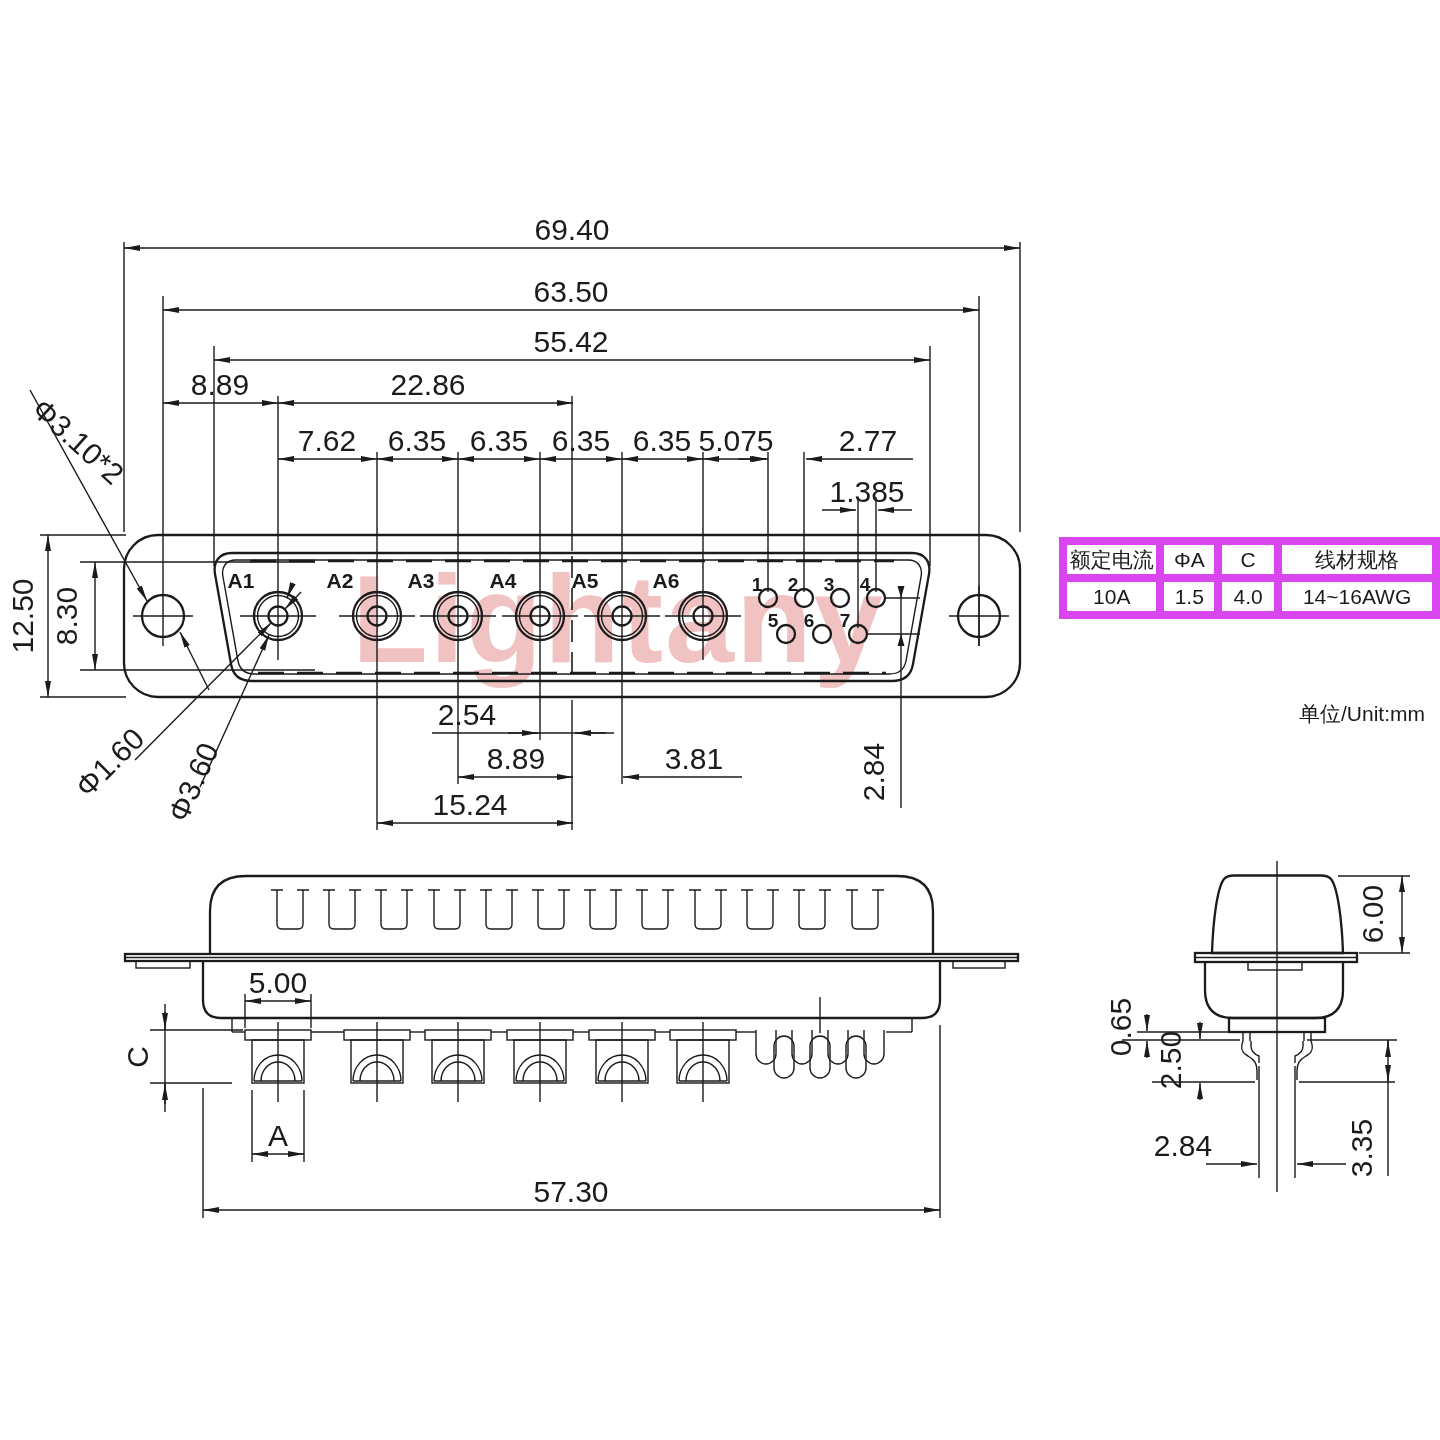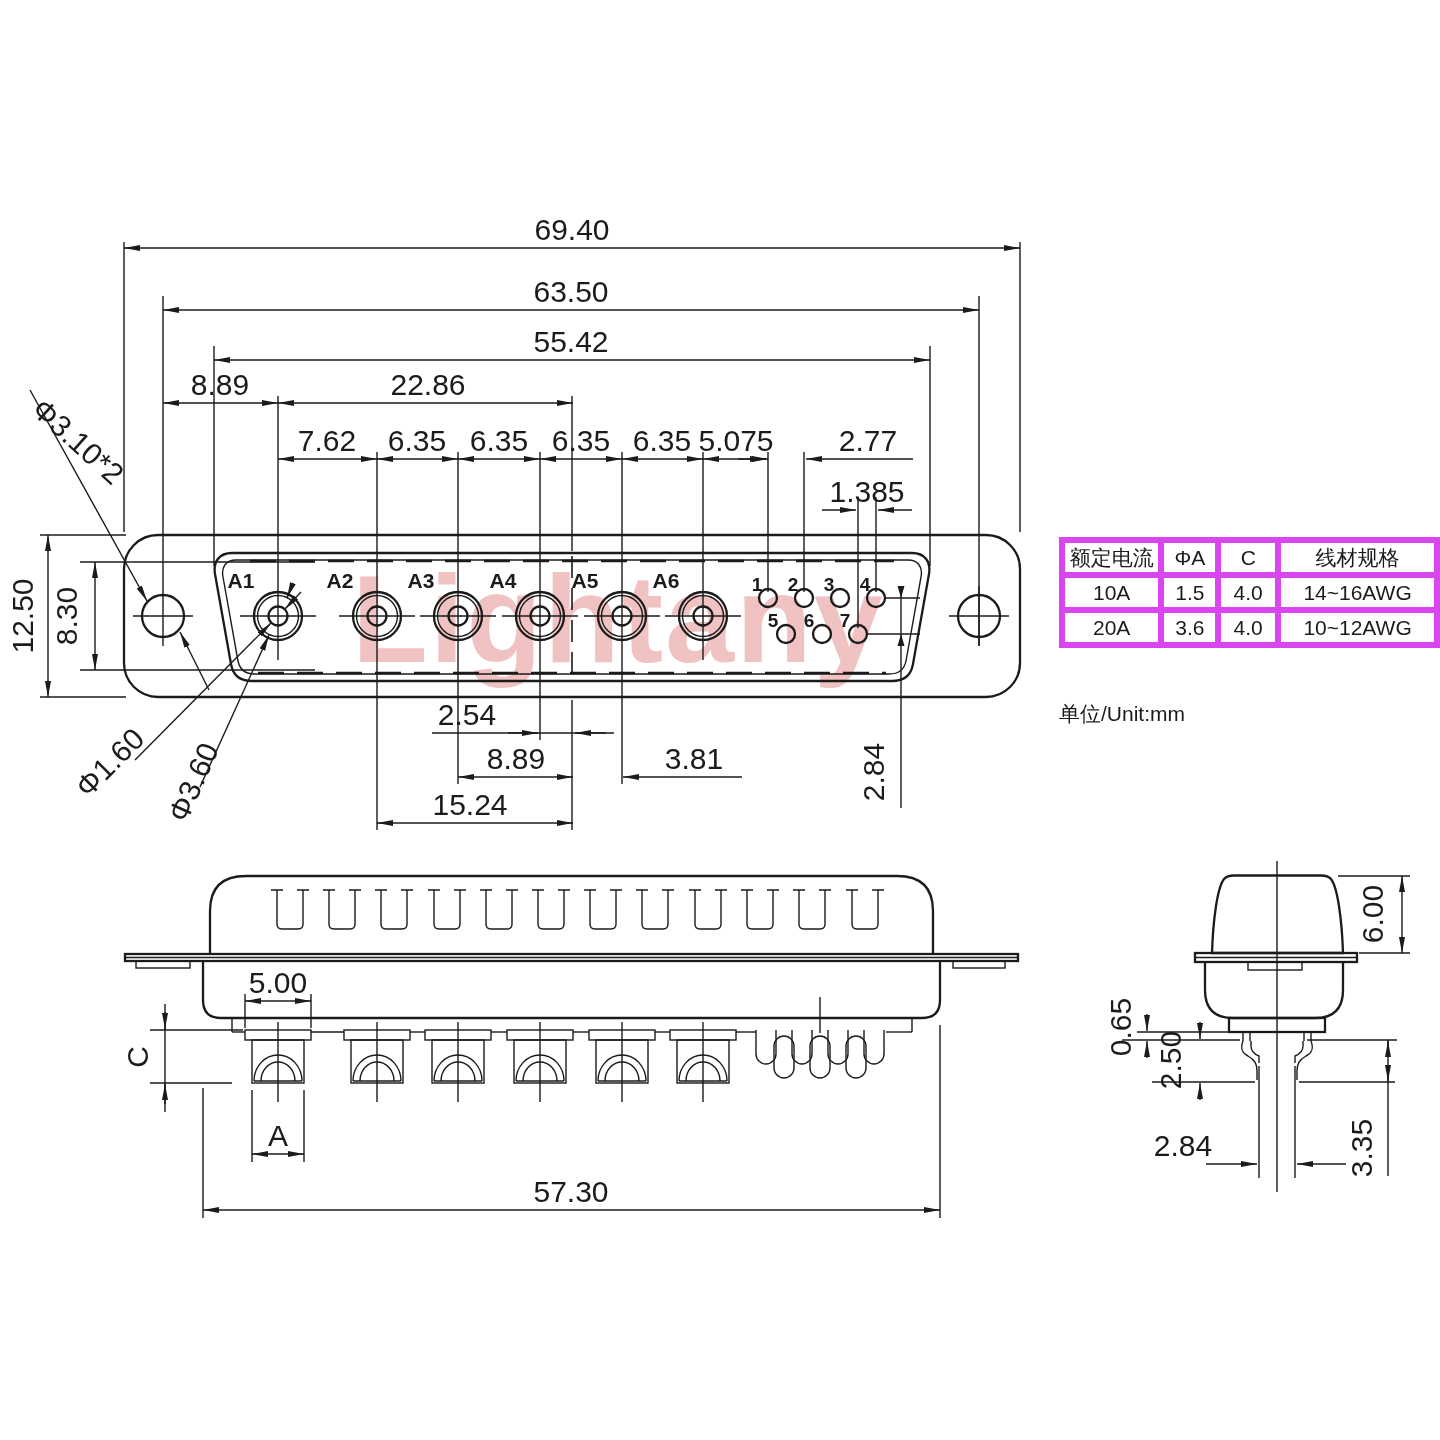--- a/index.html
+++ b/index.html
@@ -11,24 +11,24 @@
   .e{stroke:#1b1b1b;stroke-width:1.4;fill:none;}
   .hd{stroke:#1b1b1b;stroke-width:2.6;fill:none;stroke-dasharray:26 13;}
   .cd{stroke:#1b1b1b;stroke-width:1.6;fill:none;stroke-dasharray:22 10;}
   .d{font-size:30px;}
   .lab{font-size:21px;font-weight:bold;}
   .pin{font-size:19px;font-weight:bold;}
   .wm{font-size:124px;font-weight:bold;fill:#f1c2c2;letter-spacing:2px;}
   .arr{fill:#1b1b1b;}
   
   .spec{position:absolute;left:1059px;top:537px;border-collapse:collapse;}
-  .spec td,.spec th{border:6px solid #d946ef;font-size:21px;font-weight:normal;
+  .spec td,.spec th{border:8px solid #d946ef;font-size:21px;font-weight:normal;
     text-align:center;padding:0;height:29px;color:#1b1b1b;}
   .c1{width:96px;} .c2{width:52px;} .c3{width:55px;} .c4{width:155px;}
-  .unit{position:absolute;left:1059px;top:700px;width:366px;
+  .unit{position:absolute;left:1059px;top:700px;width:366px;text-align:right;
     font-size:21px;color:#1b1b1b;}
 </style>
 </head>
 <body>
 
 <div class="canvas">
 <svg width="1440" height="1440" viewBox="0 0 1440 1440">
   <defs>
     <marker id="aw" markerWidth="17" markerHeight="7" refX="16" refY="3" orient="auto-start-reverse" markerUnits="userSpaceOnUse">
       <path d="M0,0 L16,3 L0,6 Z" fill="#1b1b1b"></path>
@@ -407,22 +407,16 @@
     <th class="c2">ΦA</th>
     <th class="c3">C</th>
     <th class="c4">线材规格</th>
   </tr>
   <tr>
     <td>10A</td>
     <td>1.5</td>
     <td>4.0</td>
     <td>14~16AWG</td>
   </tr>
-  <tr>
-    <td>20A</td>
-    <td>3.6</td>
-    <td>4.0</td>
-    <td>10~12AWG</td>
-  </tr>
 </tbody>
     </table>
 <div class="unit">单位/Unit:mm</div>
 </div>
 
 </body></html>

